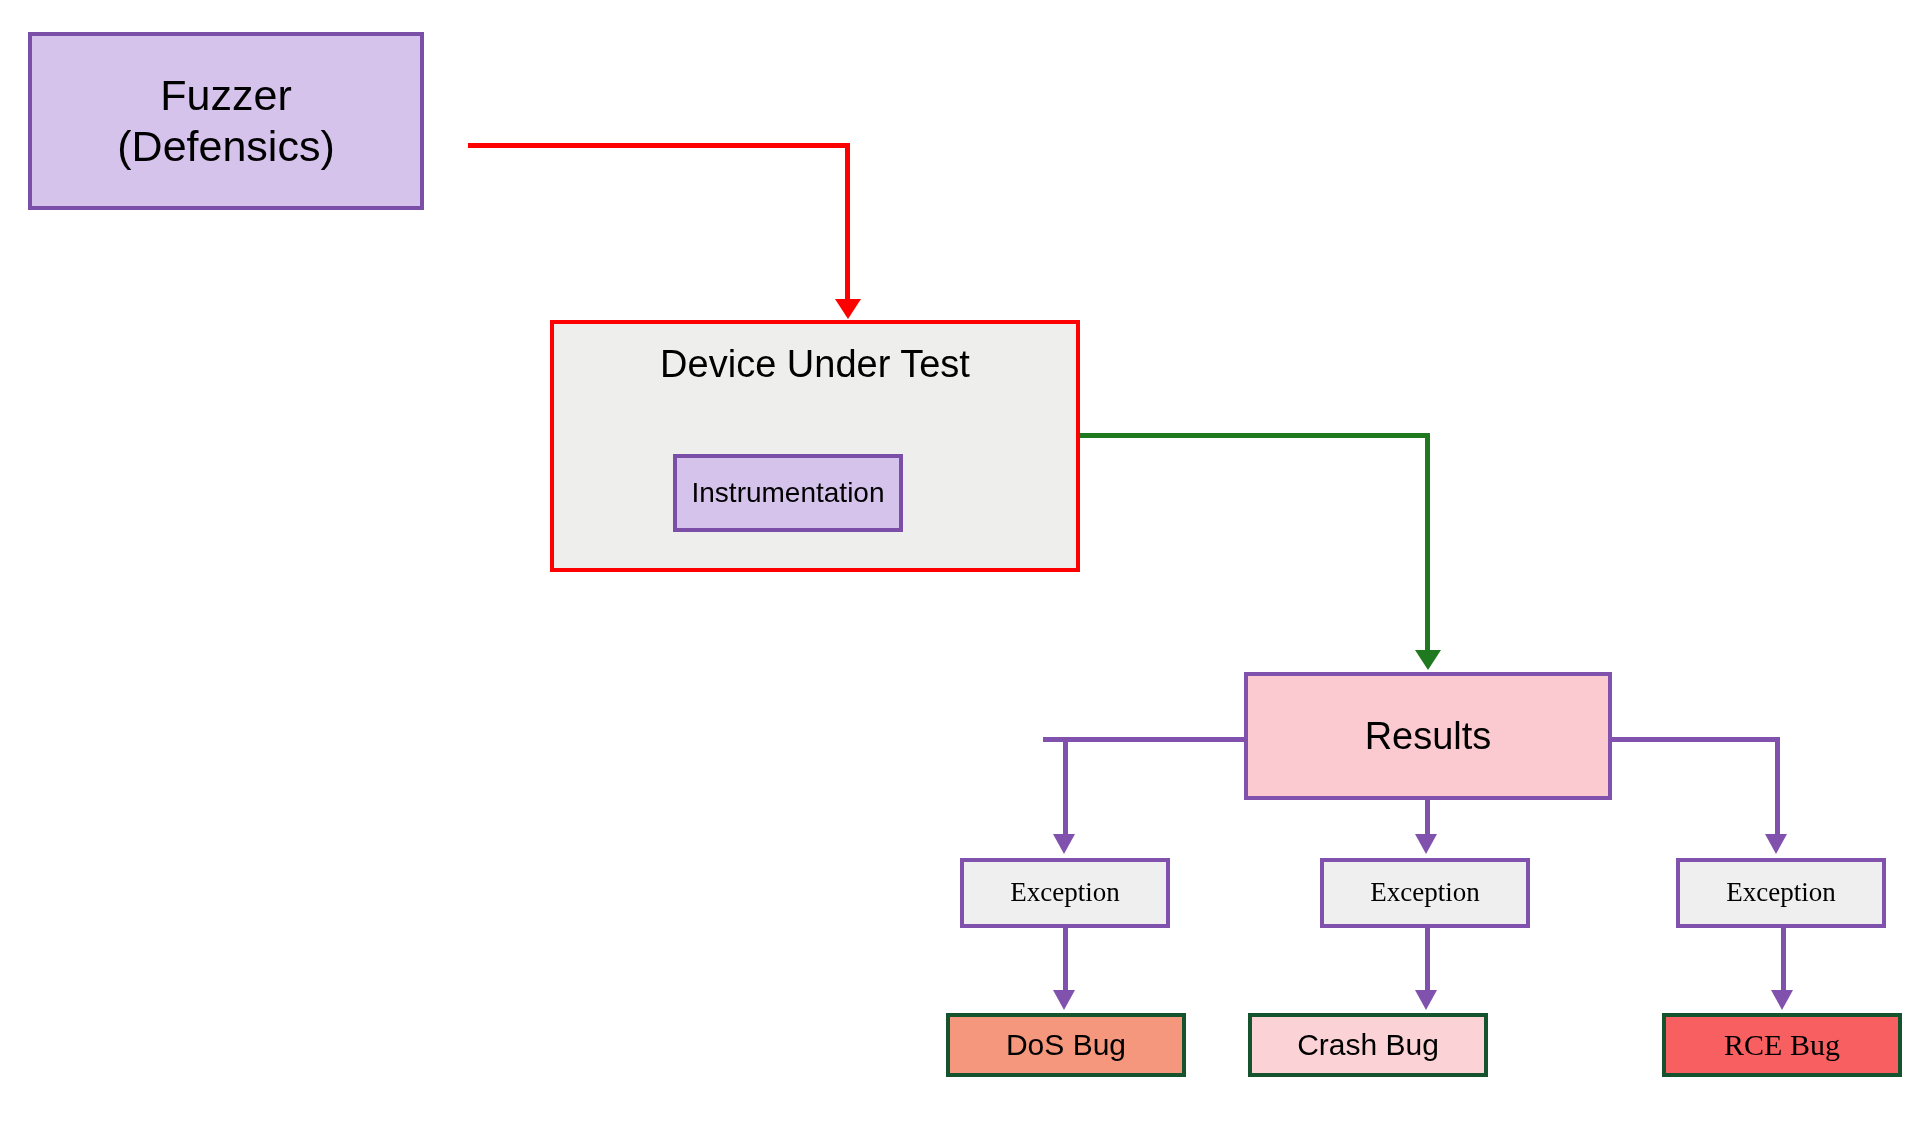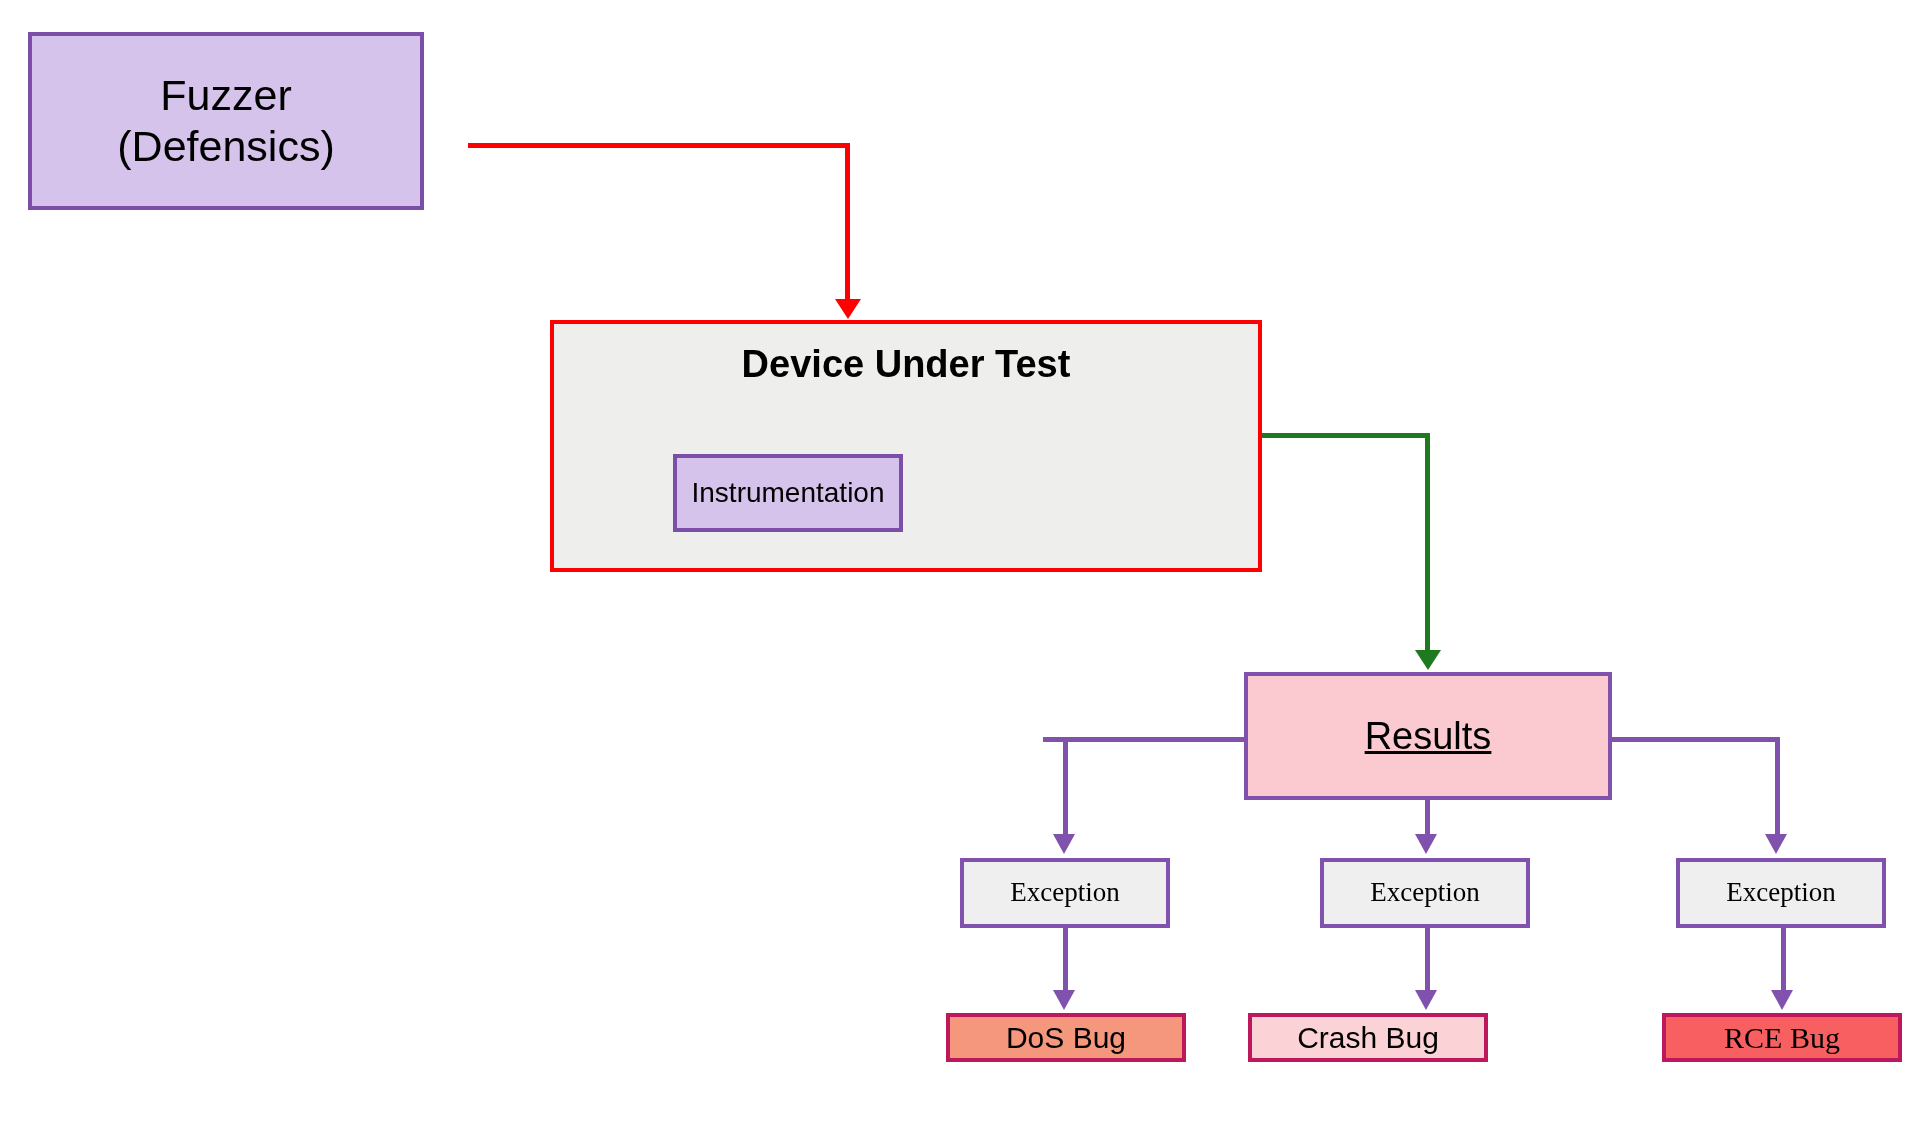--- a/index.html
+++ b/index.html
@@ -39,27 +39,26 @@
     height: 178px;
     background: #d6c3ec;
     border: 4px solid #7b4fa8;
     font-size: 43px;
   }
 
   
   #node-dut {
     left: 550px;
     top: 320px;
-    width: 712px;
+    width: 530px;
     height: 252px;
     background: #eeeeec;
     border: 4px solid #ff0000;
     display: block;
     z-index: 2;
-    font-weight: bold;
   }
   #node-dut .dut-title {
     position: absolute;
     left: 0;
     right: 0;
     top: 18px;
     text-align: center;
     font-size: 38px;
     color: #000000;
   }
@@ -79,43 +78,42 @@
 
   
   #node-results {
     left: 1244px;
     top: 672px;
     width: 368px;
     height: 128px;
     background: #fbc9d0;
     border: 4px solid #8052ad;
     font-size: 38px;
-    text-decoration: underline;
   }
 
   
   .exception-box {
     top: 858px;
     width: 210px;
     height: 70px;
     background: #efefef;
     border: 4px solid #8052ad;
     font-size: 27px;
     font-family: Liberation Serif, serif;
   }
   #node-exception-1 { left: 960px; }
   #node-exception-2 { left: 1320px; }
   #node-exception-3 { left: 1676px; }
 
   
   .bug-box {
     top: 1013px;
     width: 240px;
-    height: 49px;
-    border: 4px solid #be185d;
+    height: 64px;
+    border: 4px solid #14532d;
     font-size: 30px;
   }
   #node-bug-dos   { left: 946px;  background: #f4977d; }
   #node-bug-crash { left: 1248px; background: #fbd2d6; }
   #node-bug-rce   { left: 1662px; background: #f75f60; font-family: Liberation Serif, serif; }
 
   
   .edge {
     position: absolute;
     z-index: 1;

